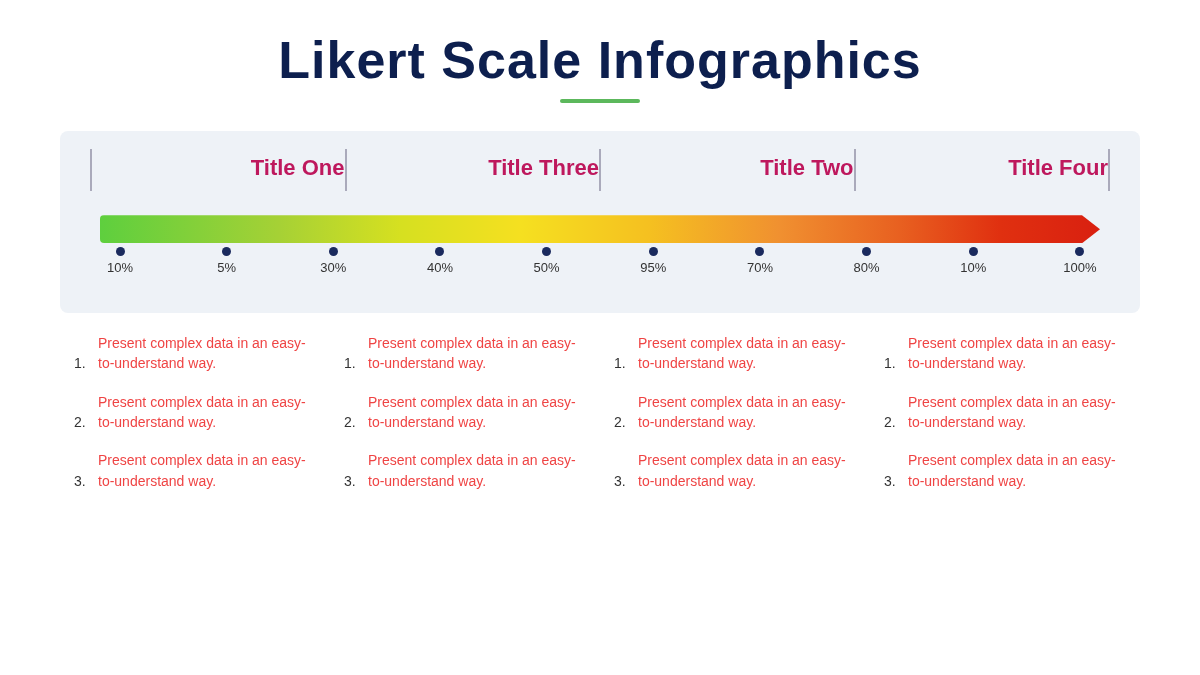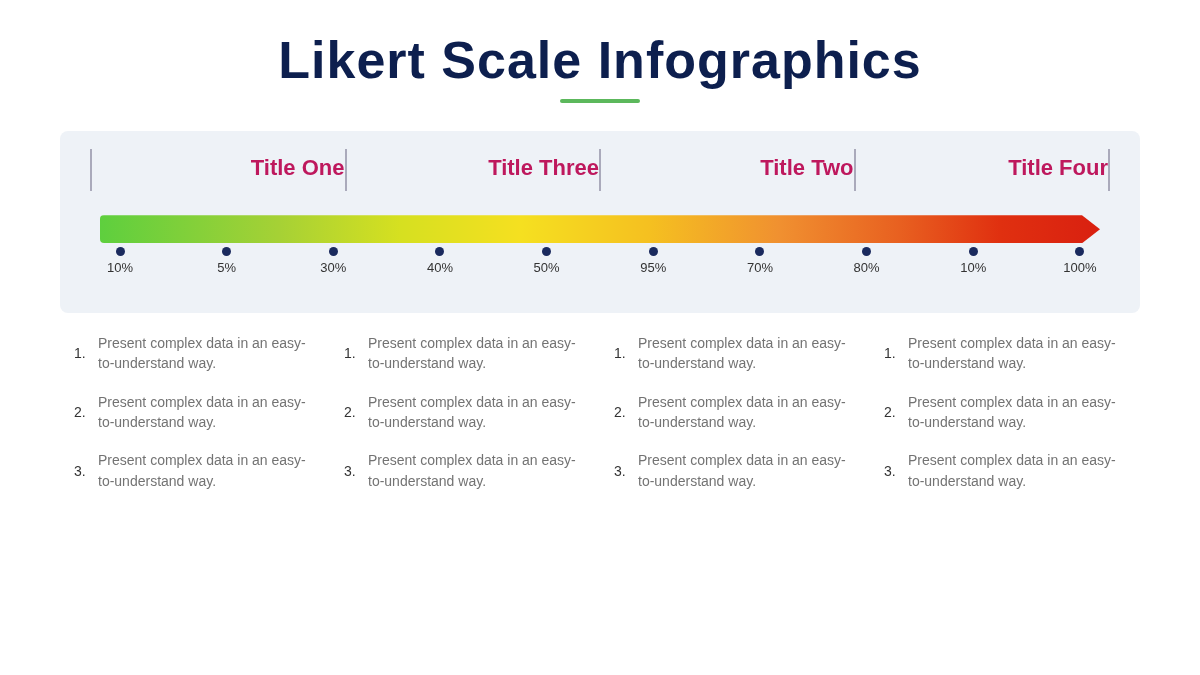--- a/index.html
+++ b/index.html
@@ -132,24 +132,24 @@
       padding: 0 14px;
     }
     .list-col ol {
       list-style: none;
       counter-reset: li;
       padding: 0;
     }
     .list-col ol li {
       counter-increment: li;
       display: flex;
-      align-items: center;
+      align-items: flex-end;
       margin-bottom: 18px;
       font-size: 14px;
-      color: #737373;
+      color: #ef4444;
       line-height: 1.45;
     }
     .list-col ol li::before {
       content: counter(li) ".";
       min-width: 20px;
       font-size: 14px;
       color: #333;
       margin-right: 4px;
       margin-top: 0;
     }

